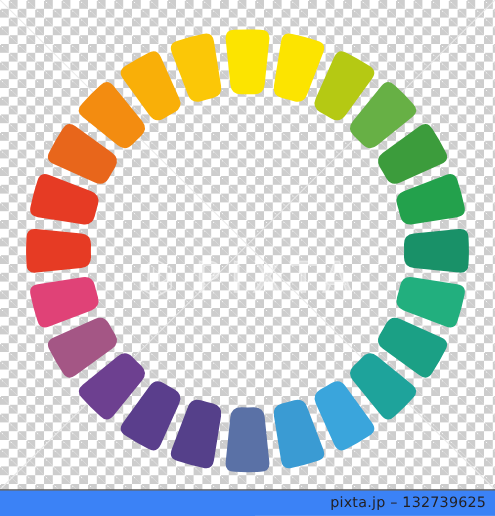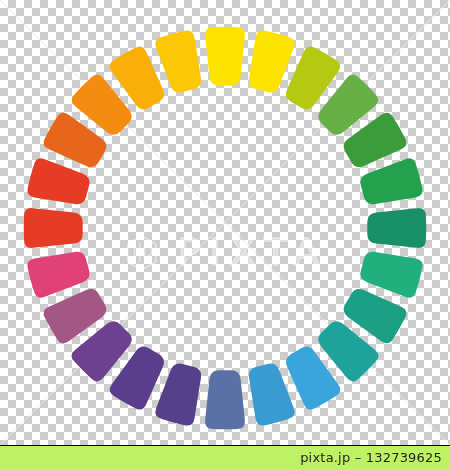--- a/index.html
+++ b/index.html
@@ -95,21 +95,21 @@
     width: 450px;
     height: 1px;
     background: #000000;
   }
   .footer {
     position: absolute;
     left: 0;
     top: 446px;
     width: 450px;
     height: 23px;
-    background: #bef264;
+    background: #3b82f6;
     display: flex;
     align-items: center;
     justify-content: flex-end;
   }
   .footer-text {
     font-size: 13px;
     color: #231f20;
     padding-right: 8px;
     letter-spacing: 0.2px;
     white-space: nowrap;

